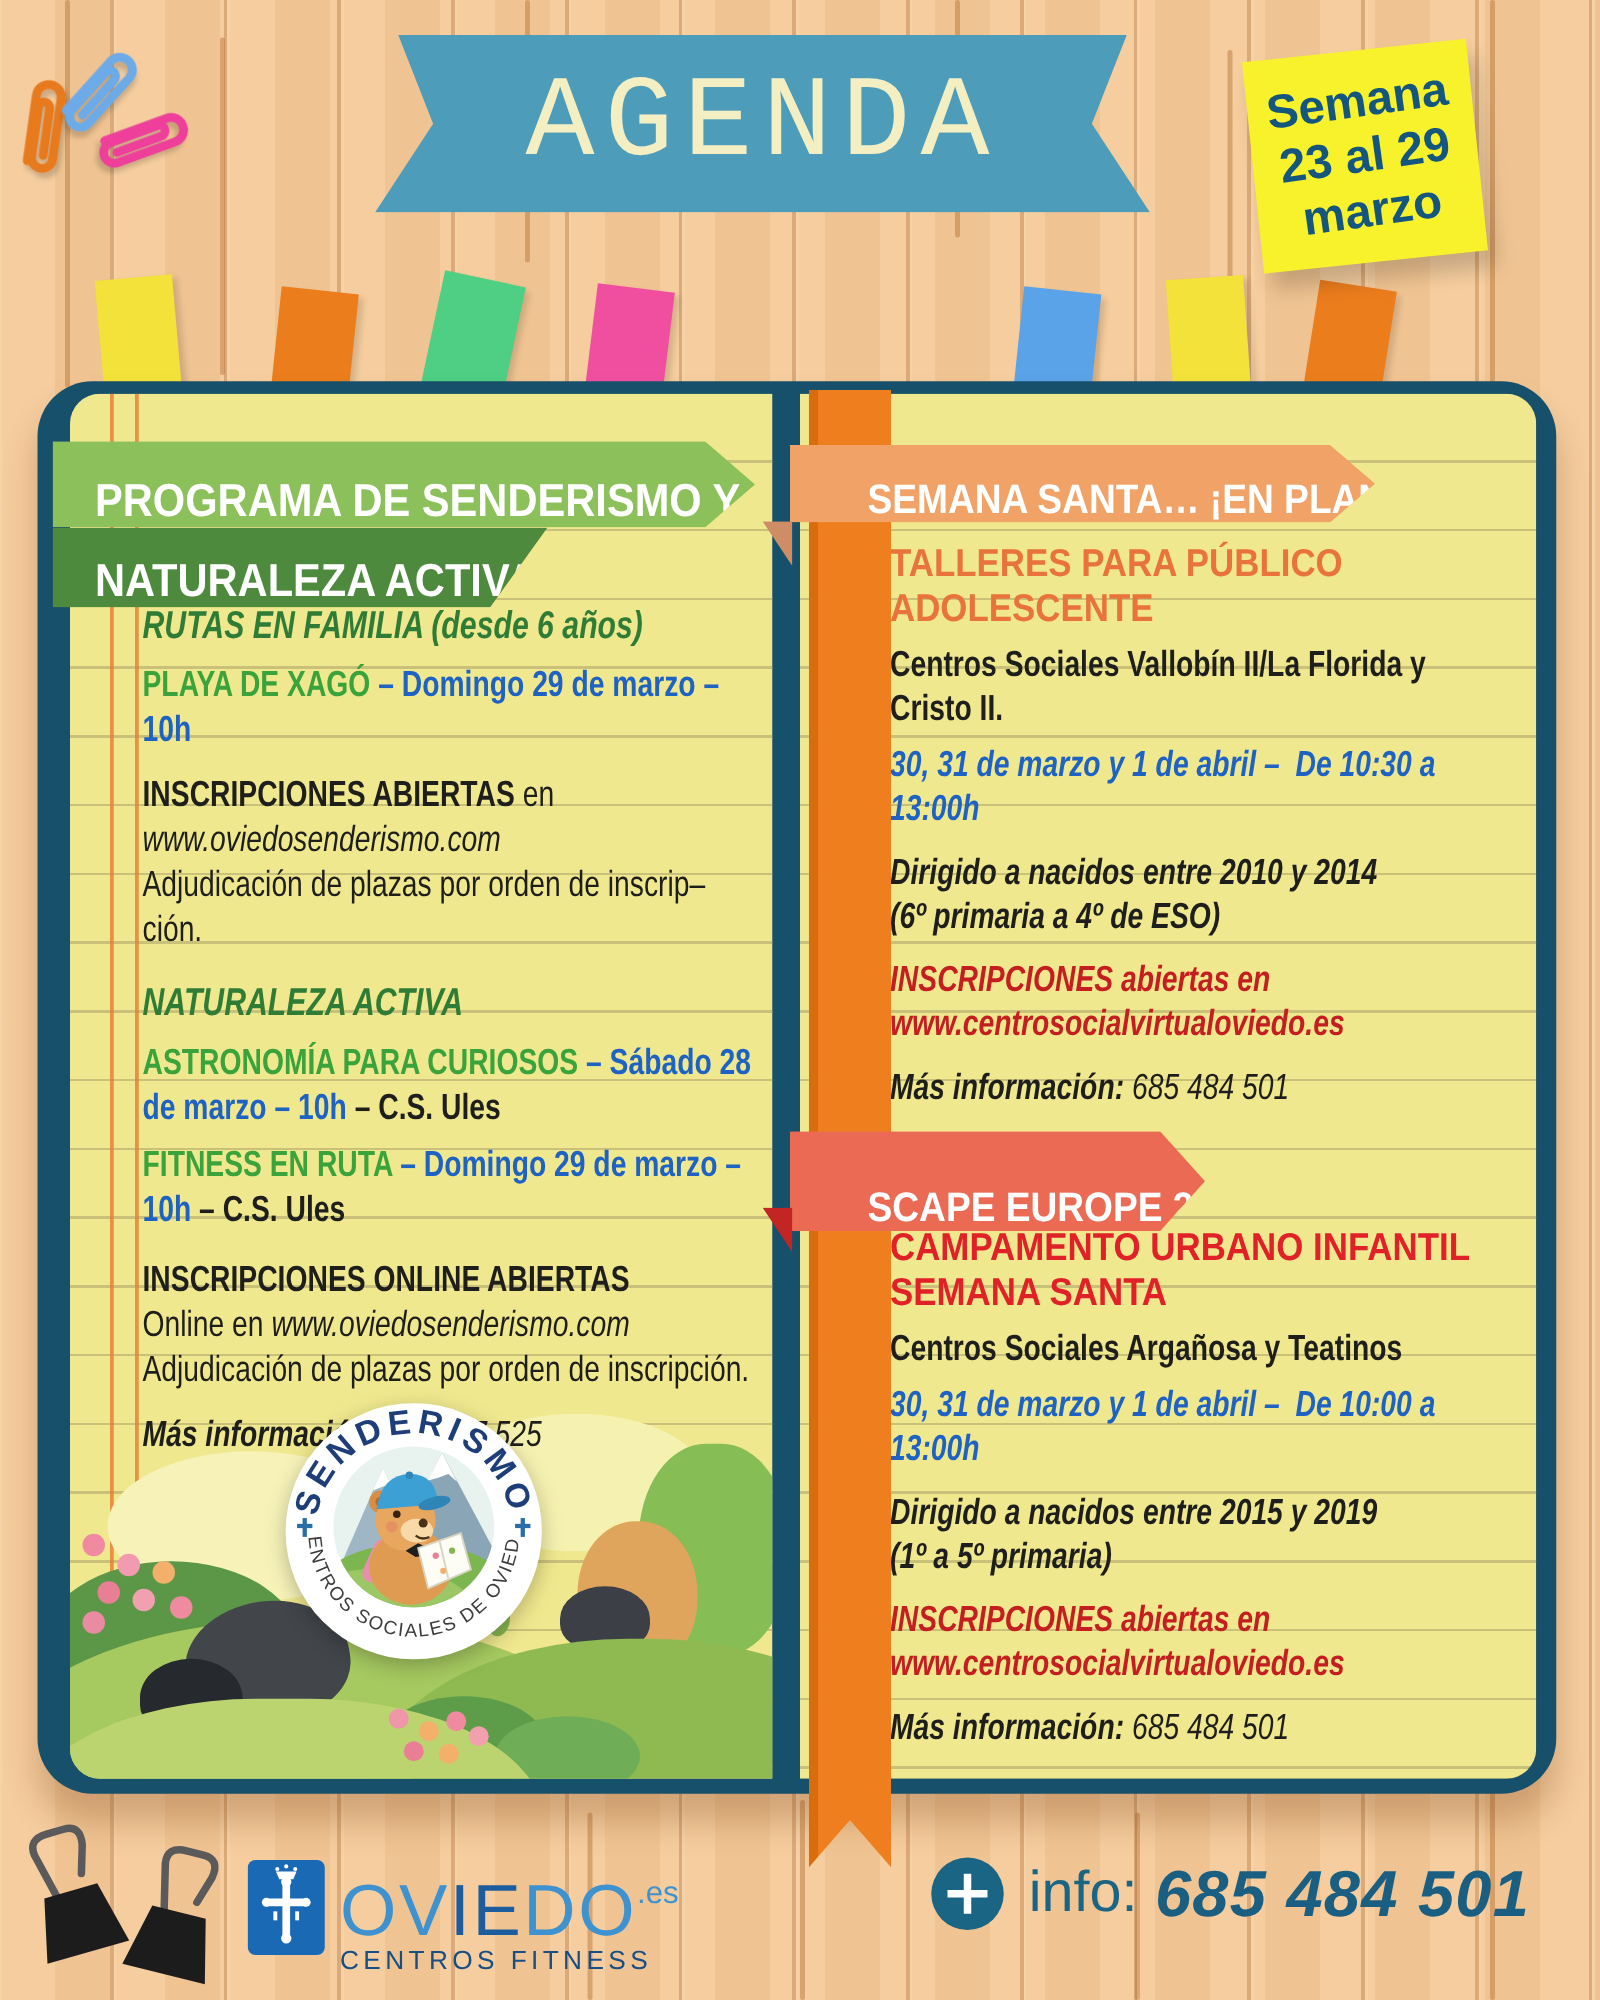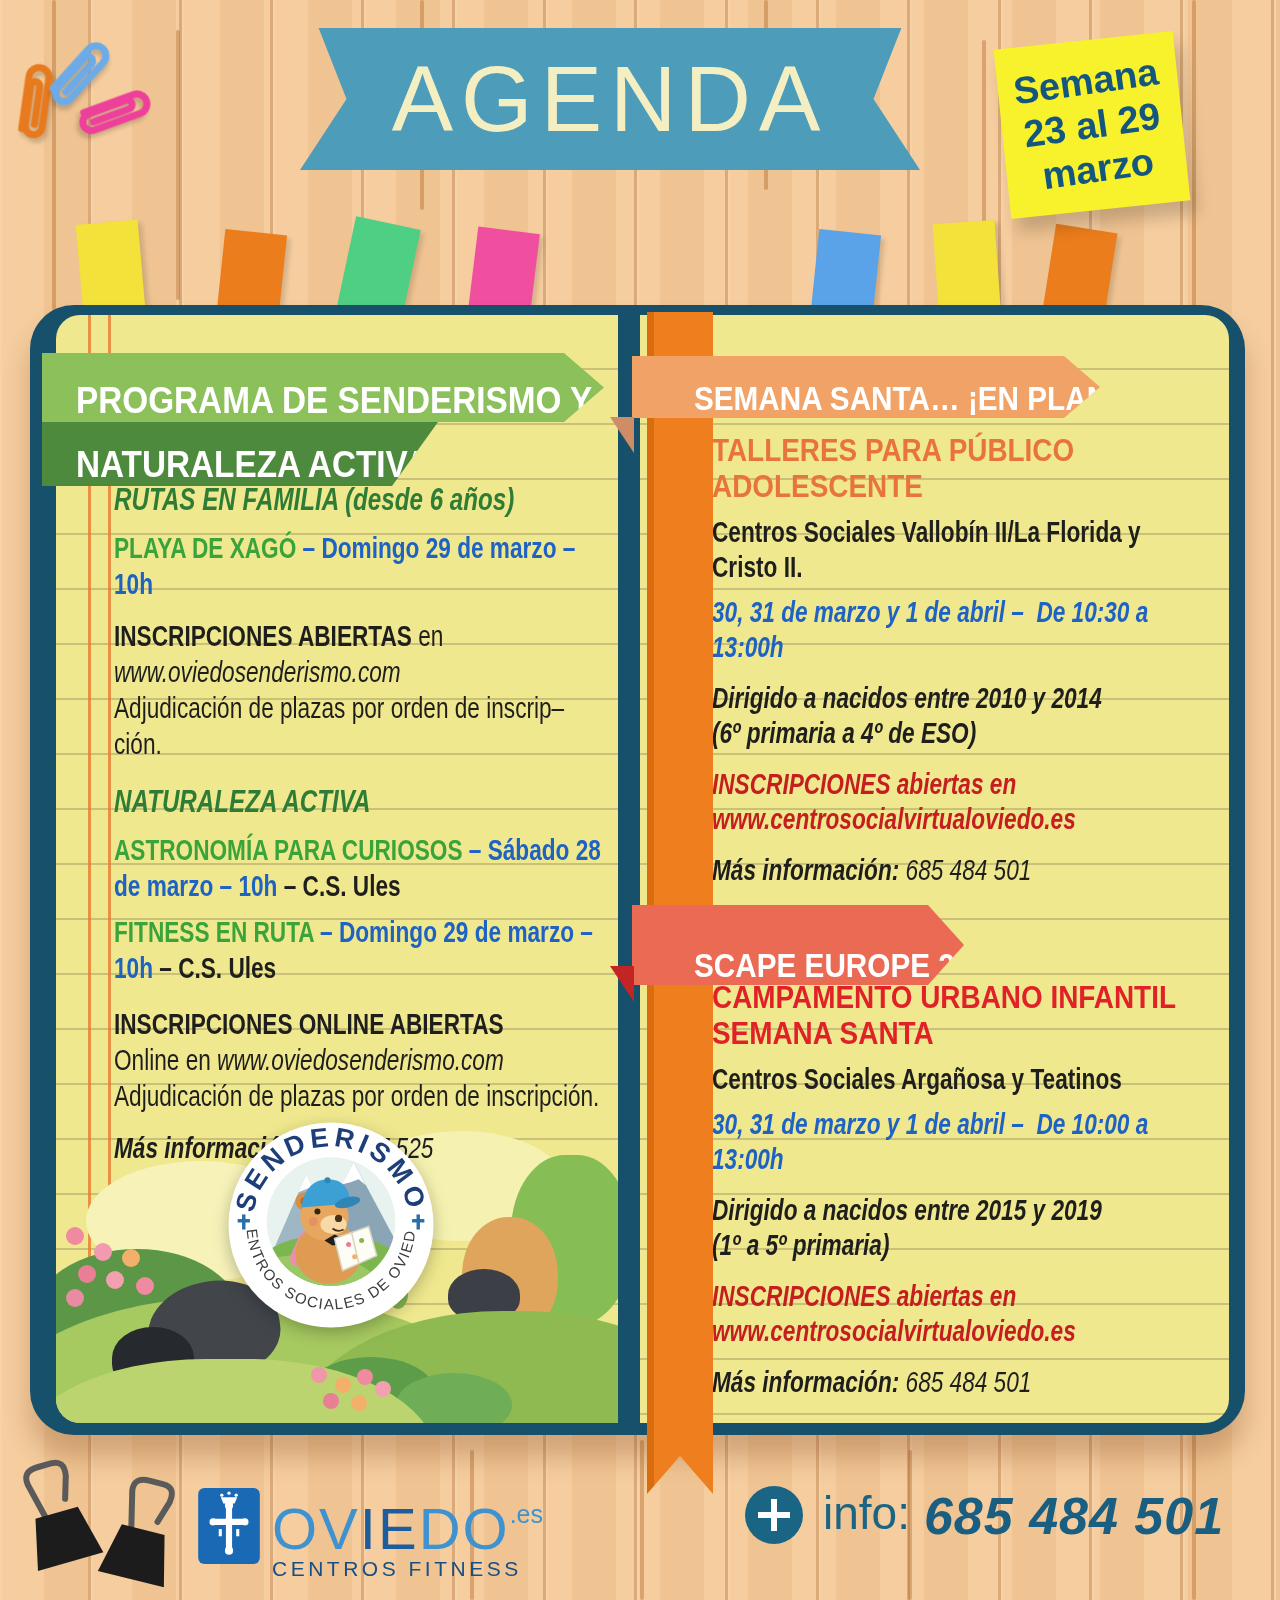--- a/index.html
+++ b/index.html
@@ -7,21 +7,21 @@
        font-family:"Liberation Sans",sans-serif;
        background-color:#f5cd9e;
        background-image:
          repeating-linear-gradient(90deg, rgba(255,255,255,.10) 0 2px, rgba(0,0,0,0) 2px 88px, rgba(167,99,43,.33) 88px 91px),
          repeating-linear-gradient(90deg, rgba(0,0,0,0) 0 44px, rgba(214,150,84,.16) 44px 88px);}
   .streak{position:absolute;width:4px;background:rgba(176,106,45,.42);border-radius:2px;z-index:0;}
 
   
   .hdr-ribbon{position:absolute;left:300px;top:28px;width:620px;height:142px;background:#4d9cb9;
     clip-path:polygon(3% 0,97% 0,92.5% 50%,100% 100%,0 100%,7.5% 50%);
-    display:flex;flex-direction:column;align-items:center;justify-content:center;z-index:9;}
+    display:flex;flex-direction:column;align-items:center;justify-content:center;z-index:9;font-family:Liberation Mono, monospace;}
   .hdr-title{font-size:92px;font-weight:400;letter-spacing:8px;color:#f4efc3;line-height:86px;}
   .hdr-sub{font-size:36px;color:#fff;letter-spacing:1px;margin-top:2px;}
 
   
   .sticky{position:absolute;left:1002px;top:40px;width:180px;height:170px;background:#f7f22c;
     transform:rotate(-6deg);box-shadow:6px 14px 16px rgba(0,0,0,.18);z-index:9;
     display:flex;align-items:center;justify-content:center;}
   .sticky span{font-size:38px;font-weight:700;color:#14567e;line-height:44px;text-align:center;white-space:pre-line;transform:rotate(-2deg);}
 
   

